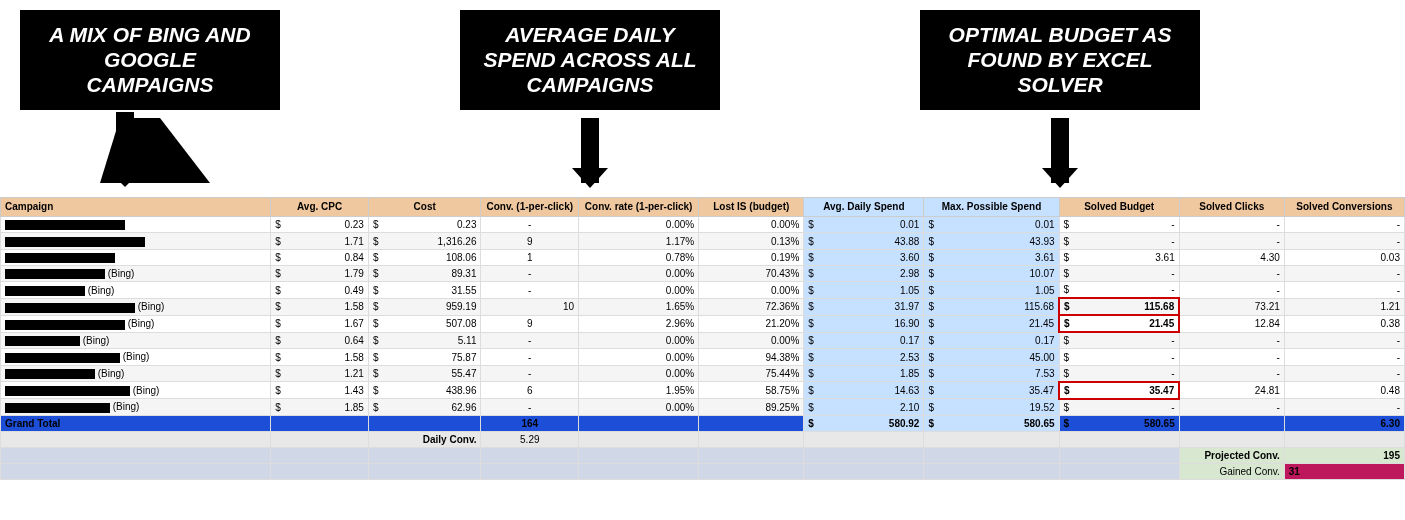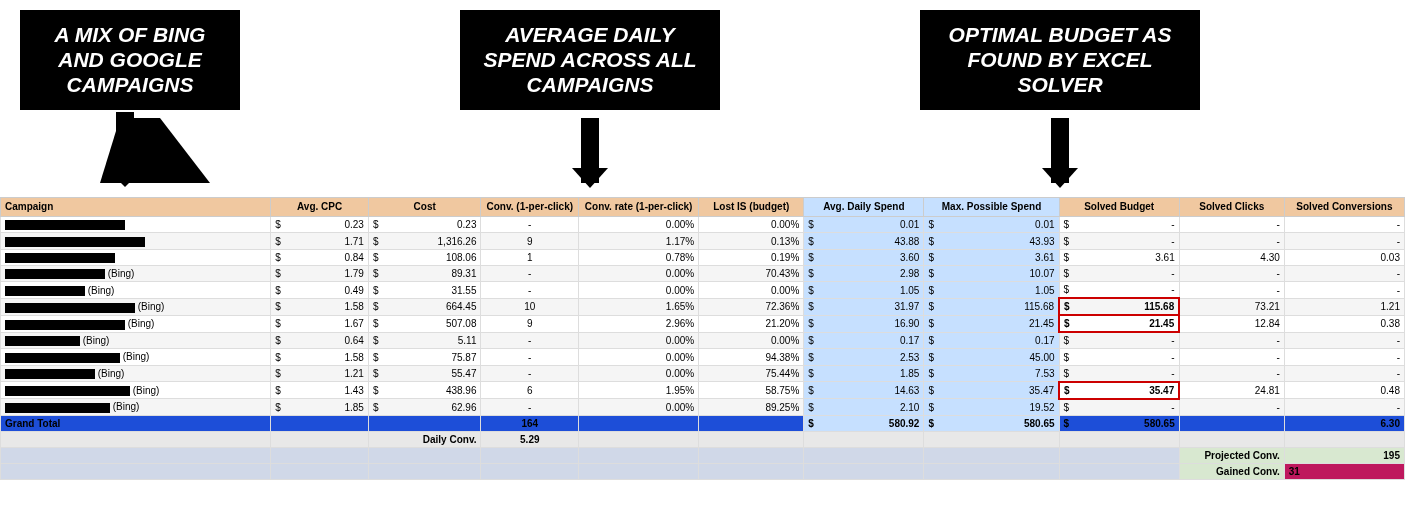--- a/index.html
+++ b/index.html
@@ -96,21 +96,21 @@
       justify-content: space-between;
       width: 100%;
       padding: 2px 4px;
     }
   </style>
 </head>
 <body>
 
 <div class="arrows-container" style="position:relative; height:185px; background:#fff;">
 
-  <div style="position:absolute; left:20px; top:10px; background:#000; color:#fff; font-size:21px; font-weight:900; font-style:italic; text-align:center; padding:12px 18px; line-height:1.2; text-transform:uppercase; width:220px;">
+  <div style="position:absolute; left:20px; top:10px; background:#000; color:#fff; font-size:21px; font-weight:900; font-style:italic; text-align:center; padding:12px 18px; line-height:1.2; text-transform:uppercase; width:260px;">
     <span>A MIX OF BING AND GOOGLE CAMPAIGNS</span>
   </div>
 
   <svg style="position:absolute; left:100px; top:118px;" width="120" height="70">
     <polygon points="20,0 60,0 110,65 0,65" fill="black"></polygon>
     <polygon points="30,5 50,5 95,58 5,58" fill="black"></polygon>
   </svg>
   <svg style="position:absolute; left:95px; top:112px;" width="80" height="75">
     <line x1="30" y1="0" x2="30" y2="70" stroke="black" stroke-width="18"></line>
     <polygon points="10,55 50,55 30,75" fill="black"></polygon>
@@ -358,24 +358,24 @@
           <td class="campaign-name"><span class="black-bar" style="width: 130px;"></span><span> (Bing)</span></td>
           <td style="padding: 0px;">
             <div class="money-inner">
               <span>$</span>
               <span>1.58</span>
             </div>
           </td>
           <td style="padding: 0px;">
             <div class="money-inner">
               <span>$</span>
-              <span>664.45</span>
-            </div>
-          </td>
-          <td style="text-align: center;">10</td>
+              <span>959.19</span>
+            </div>
+          </td>
+          <td style="">10</td>
           <td>1.65%</td>
           <td>72.36%</td>
           <td style="background: rgb(198, 224, 255); padding: 0px;">
             <div class="money-inner">
               <span>$</span>
               <span>31.97</span>
             </div>
           </td>
           <td style="background: rgb(198, 224, 255); padding: 0px;">
             <div class="money-inner">
@@ -645,21 +645,21 @@
               <span>580.65</span>
             </div>
           </td>
   <td></td>
   <td>6.30</td>
 </tr>
         <tr style="background: rgb(232, 232, 232);">
   <td></td>
   <td></td>
   <td style="text-align:right; padding:2px 4px; font-weight:bold;">Daily Conv.</td>
-  <td style="text-align:center; font-weight:bold;">5.29</td>
+  <td style="text-align:center; font-weight:normal;">5.29</td>
   <td></td>
   <td></td>
   <td></td>
   <td></td>
   <td></td>
   <td></td>
   <td></td>
 </tr>
         <tr style="background: rgb(208, 216, 232);">
   <td></td>
@@ -677,18 +677,18 @@
         <tr style="background: rgb(208, 216, 232);">
   <td></td>
   <td></td>
   <td></td>
   <td></td>
   <td></td>
   <td></td>
   <td></td>
   <td></td>
   <td></td>
-  <td style="text-align:right; font-weight:bold; background:#d8e8d0;">Gained Conv.</td>
+  <td style="text-align:right; font-weight:normal; background:#d8e8d0;">Gained Conv.</td>
   <td style="text-align:left; font-weight:bold; background:#be185d;">31</td>
 </tr>
       </tbody>
   </table>
 </div>
 
 </body></html>

